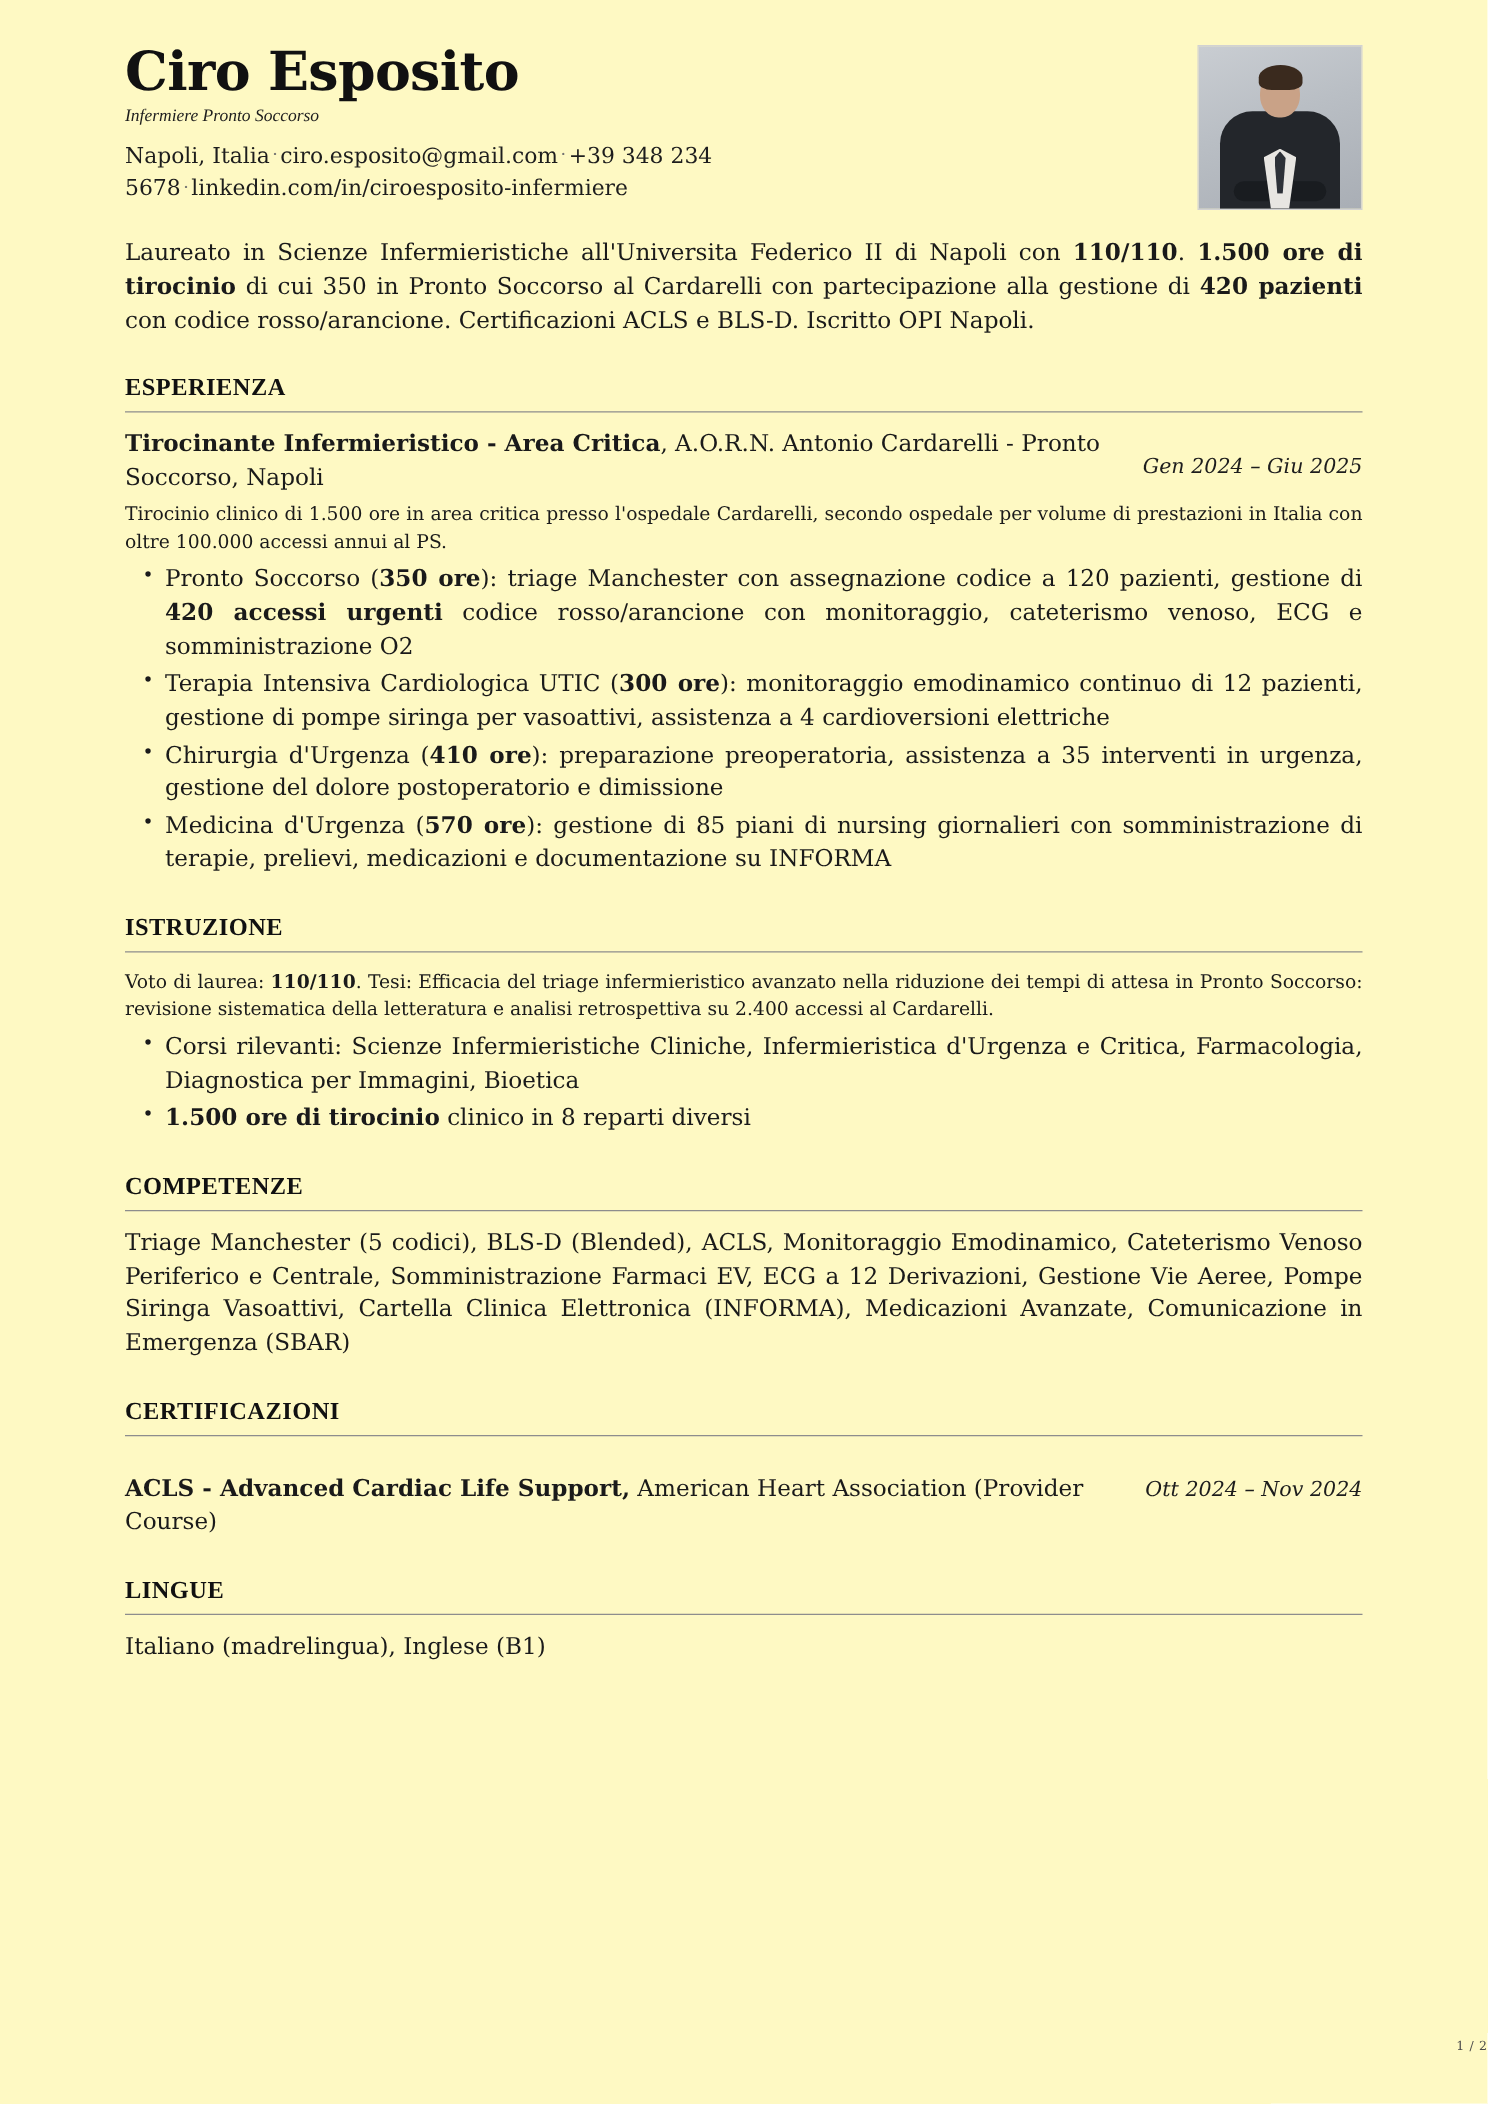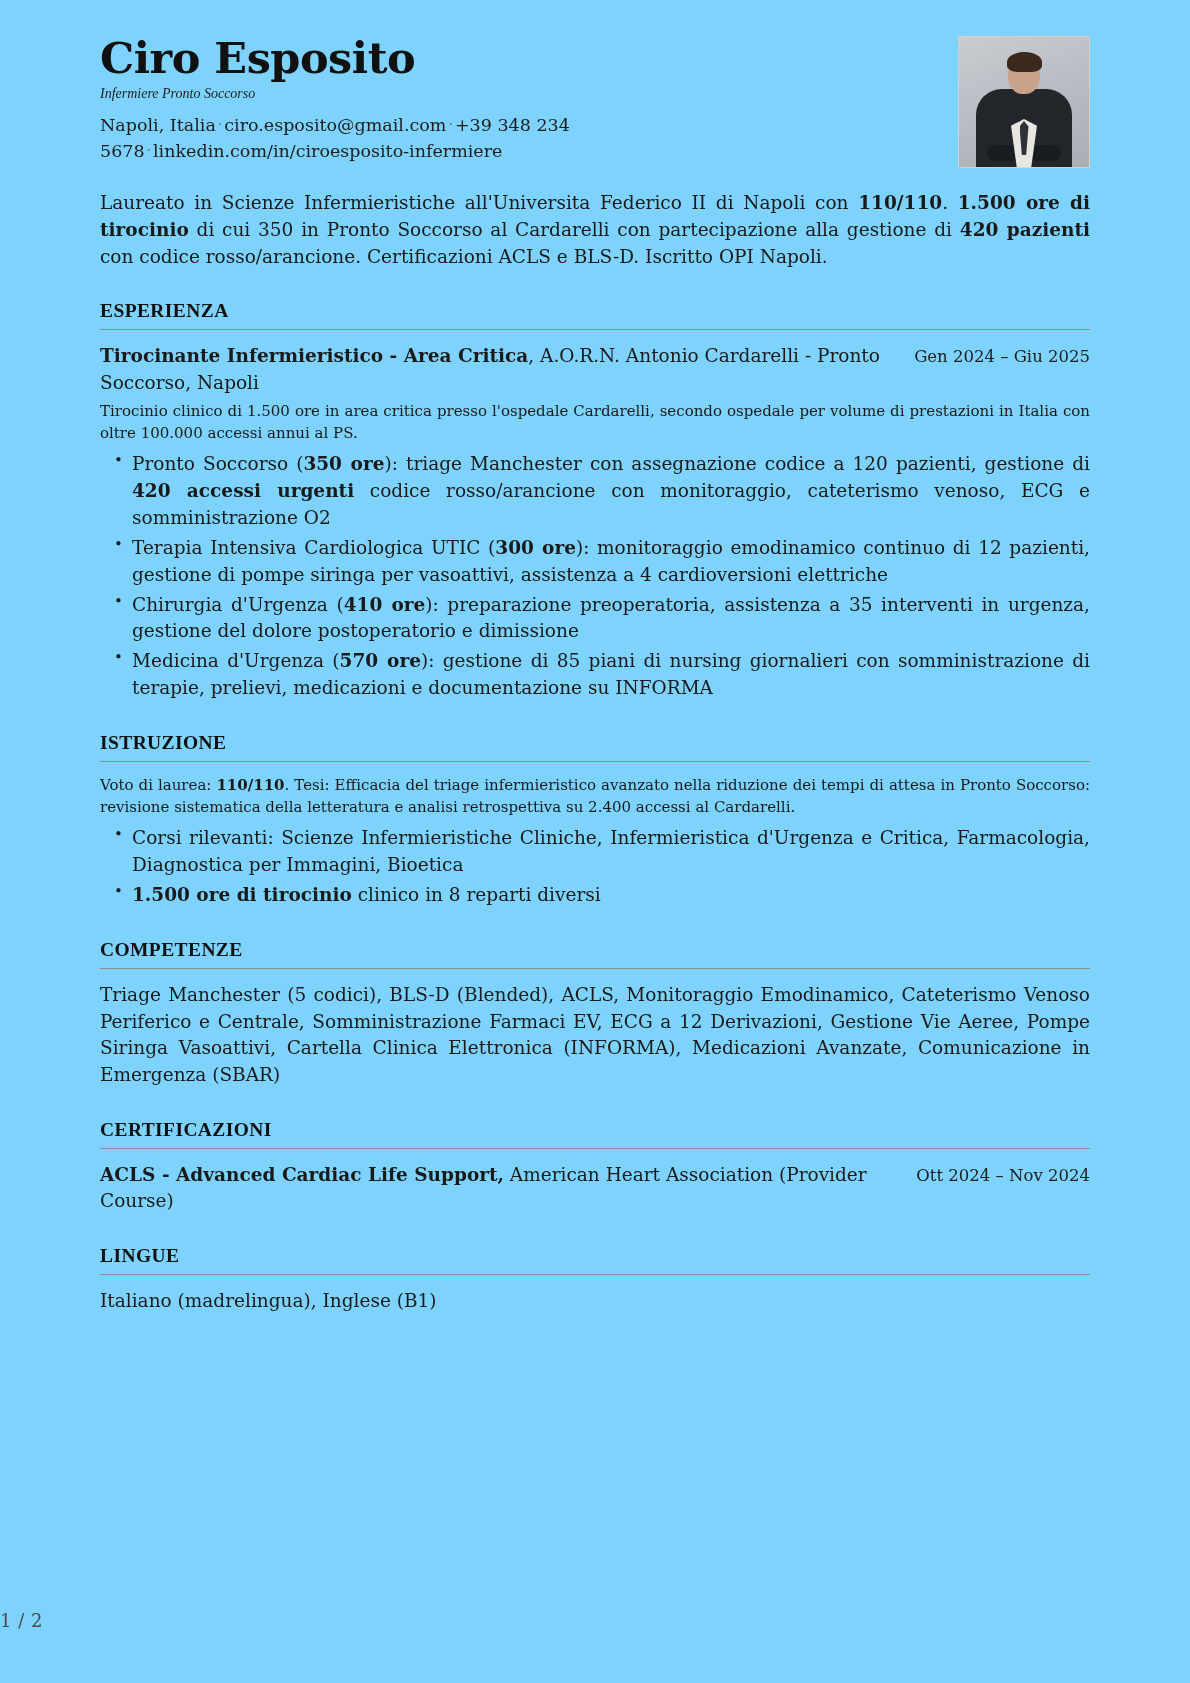--- a/index.html
+++ b/index.html
@@ -9,21 +9,21 @@
     background: #ffffff;
   }
   body {
     font-family: "DejaVu Serif", "Liberation Serif", serif;
     color: #1a1a1a;
   }
   .page {
     position: relative;
     width: 1190px;
     height: 1683px;
-    background: #7dd3fc;
+    background: #fef9c3;
     box-sizing: border-box;
     padding: 36px 100px 0 100px;
     overflow: hidden;
   }
   
   .header {
     display: flex;
     align-items: flex-start;
     justify-content: space-between;
   }
@@ -167,25 +167,27 @@
   .entry-headline {
     flex: 1 1 auto;
     font-size: 18.5px;
     line-height: 1.42;
   }
   .entry-headline b {
     font-weight: bold;
   }
   .entry-date {
     flex: 0 0 auto;
+    font-style: italic;
     font-size: 16.5px;
     line-height: 1.42;
     color: #1d1d1d;
     white-space: nowrap;
     padding-top: 2px;
+    margin-top: 16px;
   }
   .entry-body {
     font-size: 15px;
     line-height: 1.45;
     margin-top: 5px;
     text-align: justify;
   }
   ul.bullets {
     margin: 7px 0 0 0;
     padding: 0 0 0 30px;
@@ -221,23 +223,23 @@
     font-size: 18.5px;
     line-height: 1.42;
   }
   .cert-row:last-child { margin-bottom: 0; }
   .cert-left { flex: 1 1 auto; }
   .cert-left b { font-weight: bold; }
   .footer {
     position: absolute;
     left: 0;
     right: 0;
-    bottom: 52px;
-    text-align: left;
-    font-size: 18px;
+    bottom: 40px;
+    text-align: right;
+    font-size: 10px;
     color: #4a4a4a;
     letter-spacing: 0.5px;
   }
 </style>
 </head>
 <body>
 
 <div class="page">
 
   <div class="header">

